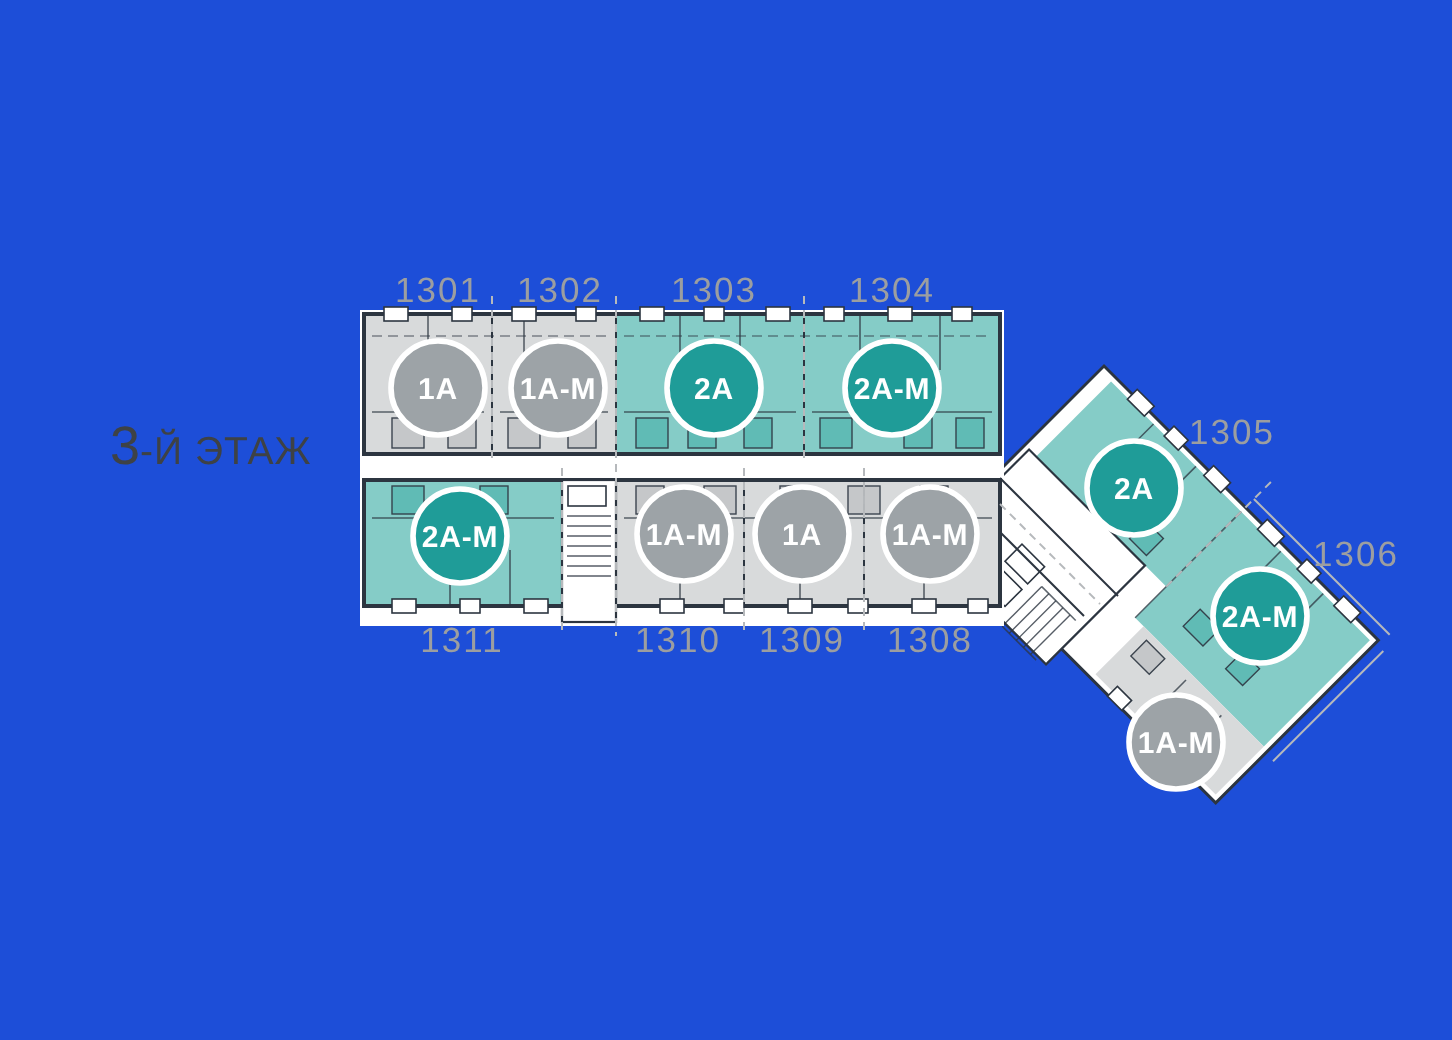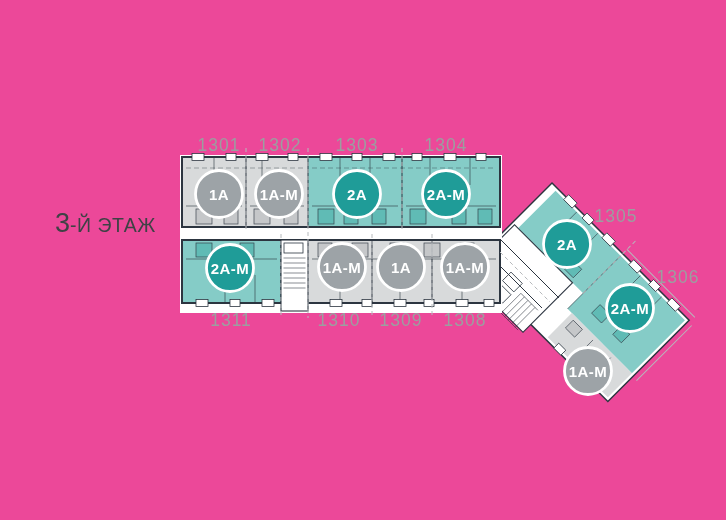--- a/index.html
+++ b/index.html
@@ -1,16 +1,16 @@
 <!DOCTYPE html>
 <html style="--badge_teal: #1f9c98; --badge_gray: #9da3a7; --fill_teal: #85ccc7; --fill_teal_dark: #5dbab4; --fill_gray: #d8dadb; --fill_gray_dark: #c3c6c8; --outline: #2c3540; --label: #9c9ea0; --leader: #b6b9bc; --title: #3e4245;"><head>
 <meta charset="utf-8">
 <style>
   html,body{margin:0;padding:0;background:#fff;}
-  .stage{position:relative;width:726px;height:520px;background:#ec4899;overflow:hidden;
+  .stage{position:relative;width:726px;height:520px;background:#1d4ed8;overflow:hidden;
          font-family:"Liberation Sans",sans-serif;}
   svg{position:absolute;left:0;top:0;}
   .plan-bg{fill:#ffffff;stroke:var(--outline);stroke-width:1.5;}
   .strip-outline{fill:none;stroke:var(--outline);stroke-width:2;}
   .fill-teal{fill:var(--fill_teal);}
   .fill-gray{fill:var(--fill_gray);}
   .bath-teal{fill:var(--fill_teal_dark);stroke:var(--outline);stroke-width:.7;opacity:.9;}
   .bath-gray{fill:var(--fill_gray_dark);stroke:var(--outline);stroke-width:.7;opacity:.9;}
   .wall{stroke:var(--outline);stroke-width:1;fill:none;}
   .wall-thin{stroke:var(--outline);stroke-width:.8;fill:none;opacity:.75;}

